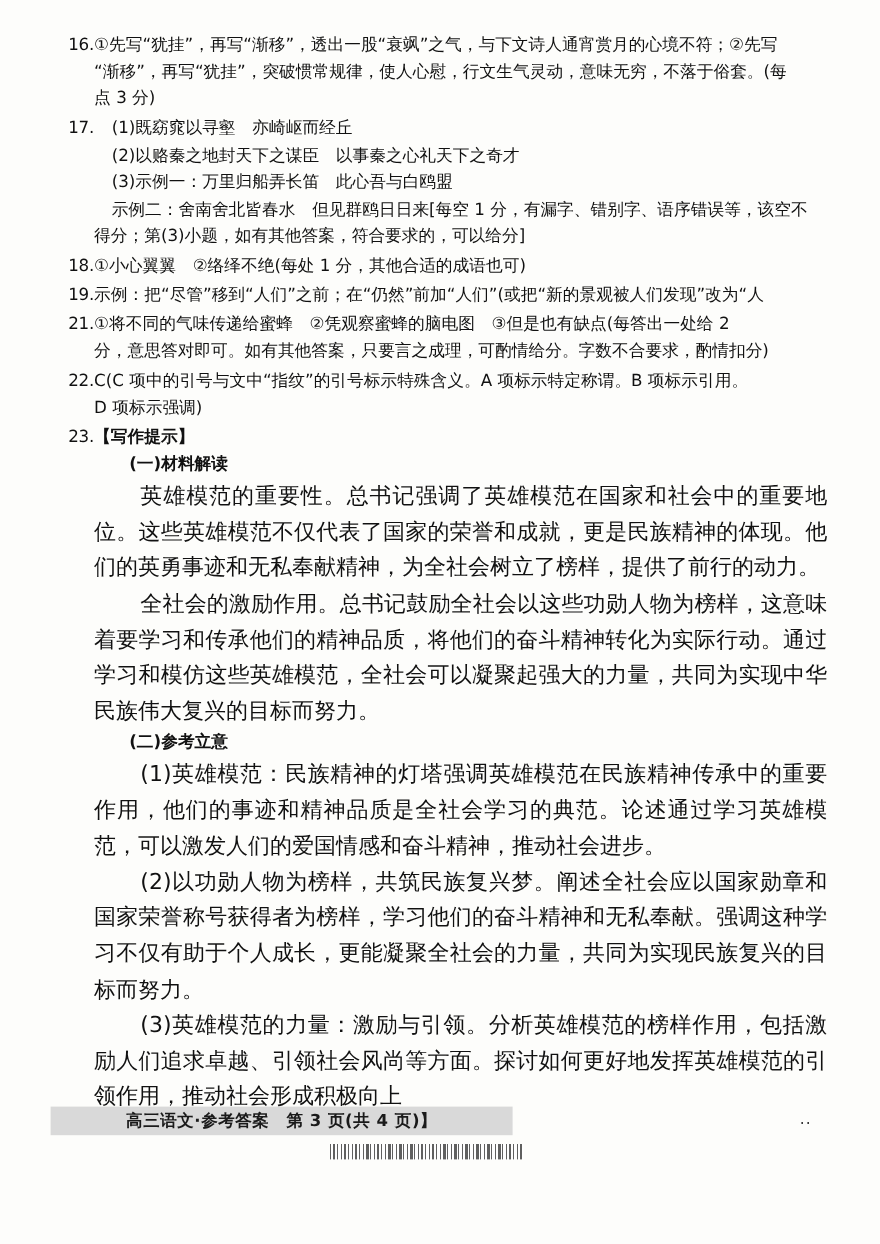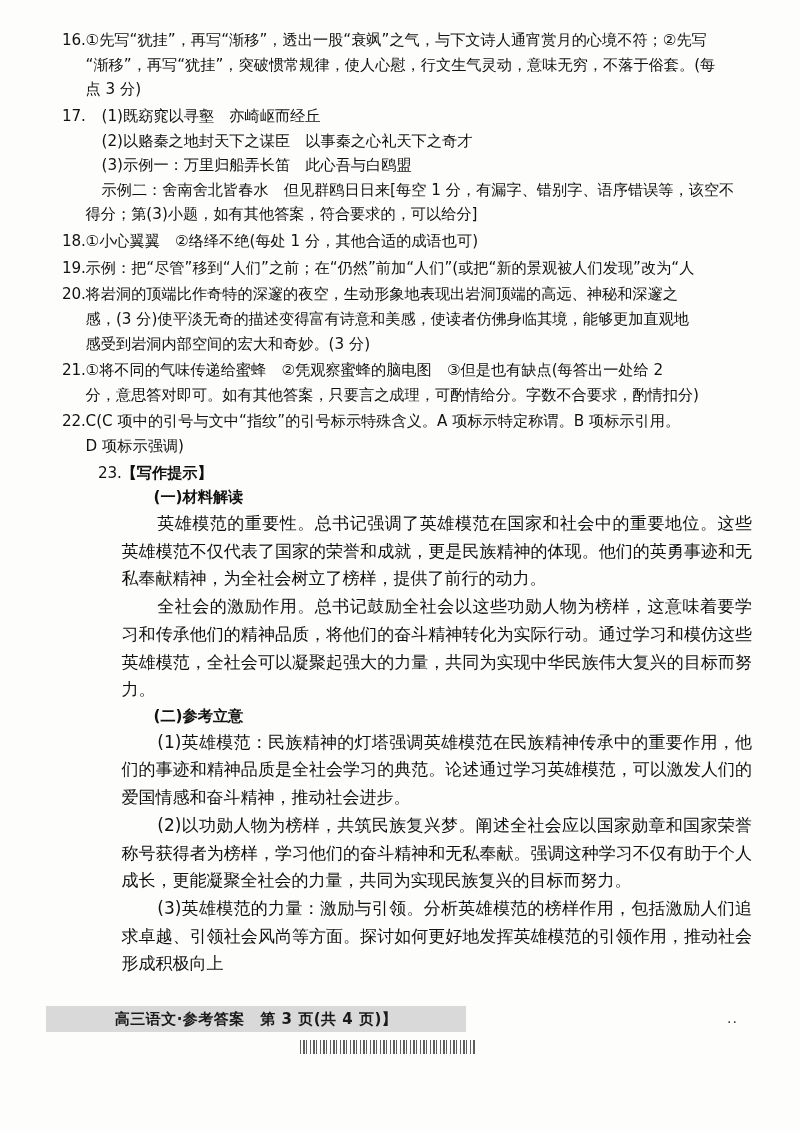--- a/index.html
+++ b/index.html
@@ -45,37 +45,36 @@
     font-size: 15.2px;
     line-height: 1.62;
     text-align: justify;
     text-justify: inter-ideograph;
   }
   .body p {
     margin: 0;
   }
   .indent1 { text-indent: 1.05em; }
   .para {
-    font-size: 17px;
+    font-size: 20px;
     line-height: 1.63;
     text-align: justify;
     text-justify: inter-ideograph;
     margin: 0;
     text-indent: 2.1em;
   }
   .sub-head {
     font-size: 15.2px;
     line-height: 1.63;
     margin: 0;
     text-indent: 2.1em;
   }
   .bold { font-weight: bold; }
   .blk-23 {
     margin-top: 2px;
-    margin-left: 36px;
   }
   .writing-hint {
     font-weight: bold;
   }
   .footer {
     position: absolute;
     left: 46px;
     top: 1006px;
     width: 690px;
     height: 30px;
@@ -156,28 +155,20 @@
       </div>
     </div>
 
     <div class="item">
       <span class="num">19.</span>
       <div class="body">
         <p>示例：把“尽管”移到“人们”之前；在“仍然”前加“人们”(或把“新的景观被人们发现”改为“人</p>
       </div>
     </div>
 
-    <div class="item">
-      <span class="num">20.</span>
-      <div class="body">
-        <p>将岩洞的顶端比作奇特的深邃的夜空，生动形象地表现出岩洞顶端的高远、神秘和深邃之</p>
-        <p>感，(3 分)使平淡无奇的描述变得富有诗意和美感，使读者仿佛身临其境，能够更加直观地</p>
-        <p>感受到岩洞内部空间的宏大和奇妙。(3 分)</p>
-      </div>
-    </div>
 
     <div class="item">
       <span class="num">21.</span>
       <div class="body">
         <p>①将不同的气味传递给蜜蜂　②凭观察蜜蜂的脑电图　③但是也有缺点(每答出一处给 2</p>
         <p>分，意思答对即可。如有其他答案，只要言之成理，可酌情给分。字数不合要求，酌情扣分)</p>
       </div>
     </div>
 
     <div class="item">

